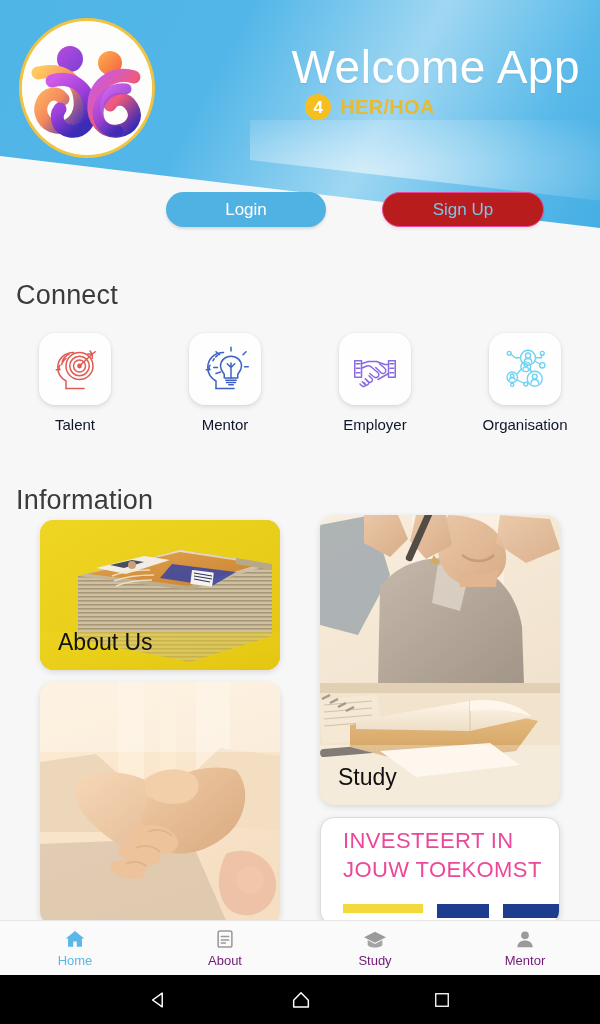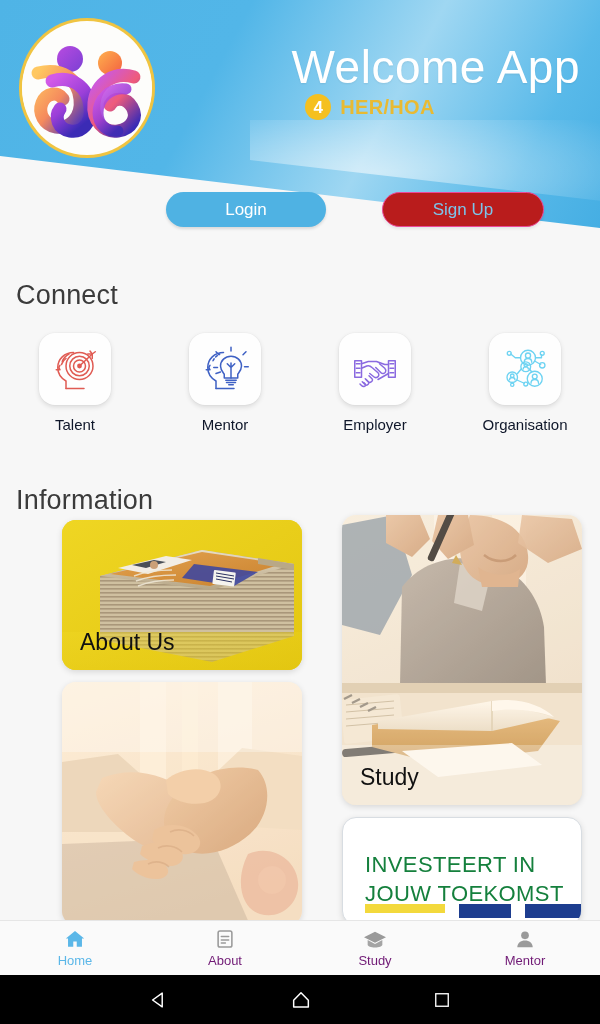--- a/index.html
+++ b/index.html
@@ -163,21 +163,20 @@
   .info-area {
     position:absolute; left:0; top:515px;
     width:600px; height:410px;
   }
   .card {
     position:absolute;
     border-radius:14px;
     overflow:hidden;
     cursor:pointer;
     box-shadow:0 2px 6px rgba(0,0,0,.13);
-    margin-left:22px;
   }
   .card-label {
     position:absolute; left:18px; bottom:14px;
     font-size:23px;
     color:#111111;
     font-weight:400;
     z-index:4;
   }
 
   
@@ -189,24 +188,24 @@
   
   #card-eu {
     left:320px; top:302px; width:240px; height:108px;
     background:#ffffff;
     border:1px solid #d8dde2;
   }
 
   .card img, .card .photo { display:block; width:100%; height:100%; }
 
   .eu-text {
-    position:absolute; left:22px; top:32px;
+    position:absolute; left:22px; top:8px;
     font-size:22px;
     line-height:29px;
-    color:#15803d;
+    color:#ec4899;
     font-weight:400;
     letter-spacing:.4px;
   }
   .eu-logos {
     position:absolute; left:22px; top:86px;
     display:flex; gap:14px; align-items:flex-start;
   }
   .eu-bar-yellow { width:80px; height:9px; background:#f3d93c; }
   .eu-bar-blue   { width:52px; height:14px; background:#1d3d8f; }
   .eu-bar-blue2  { width:72px; height:14px; background:#1d3d8f; }

